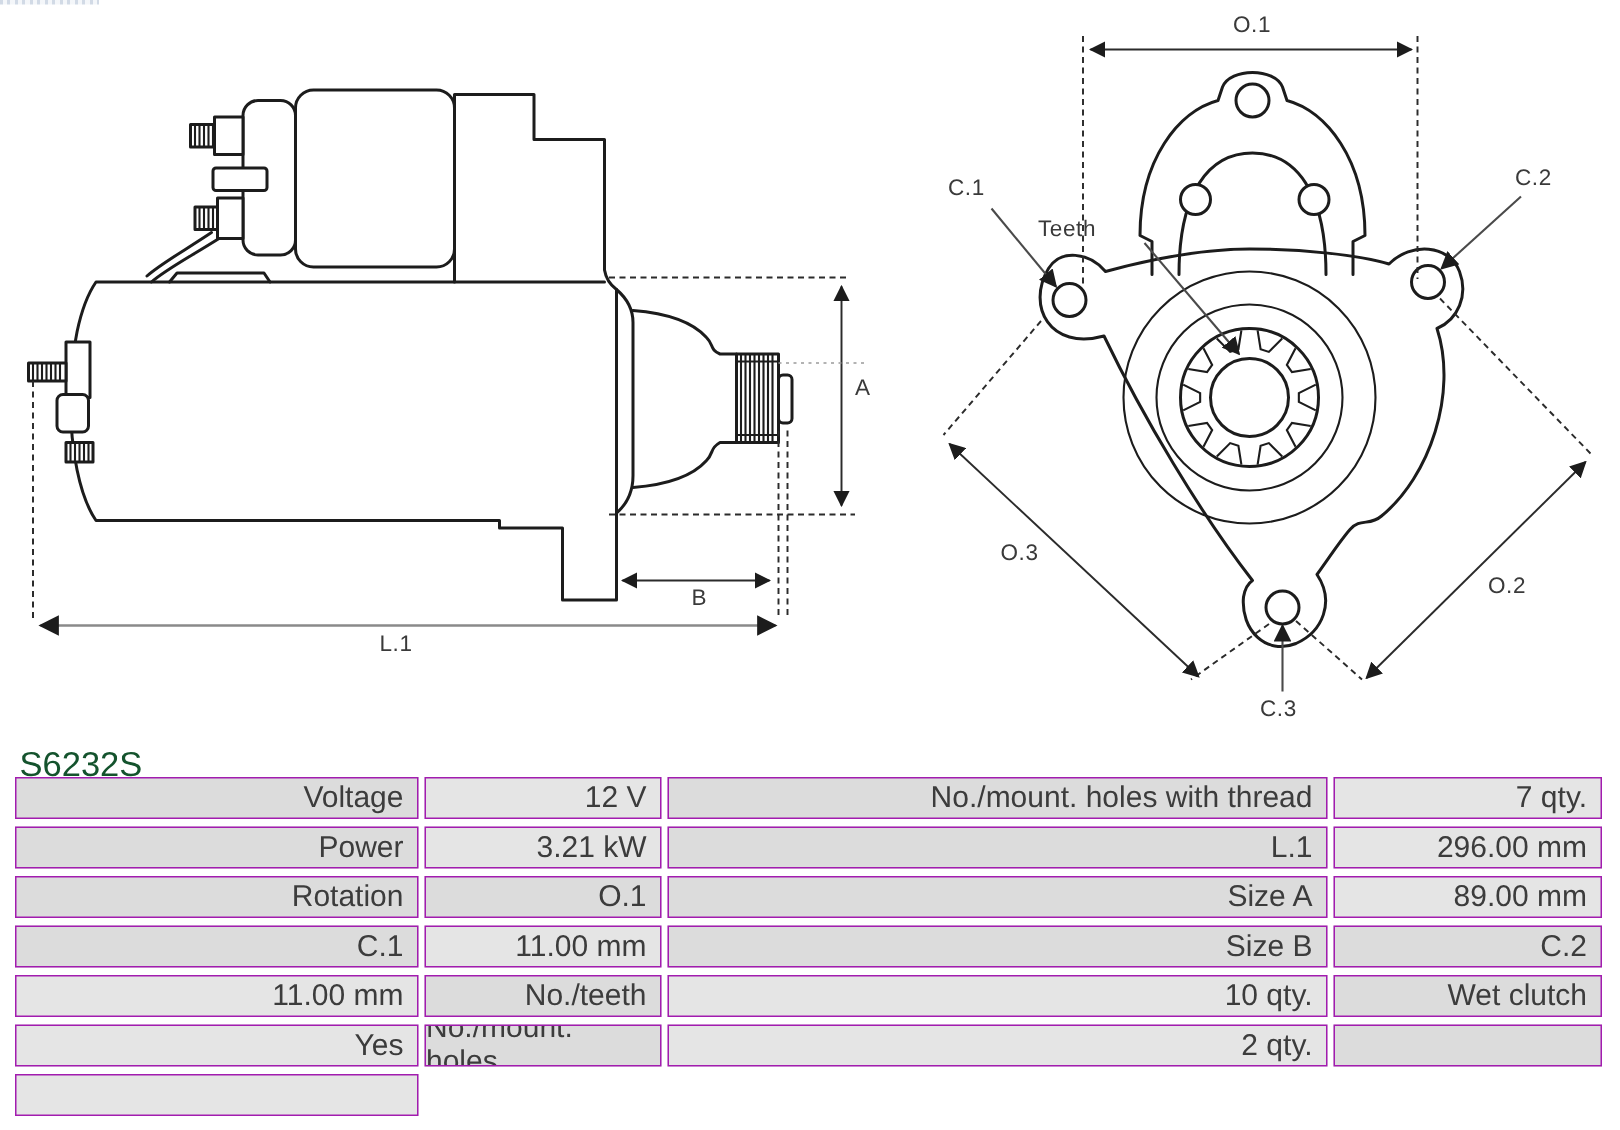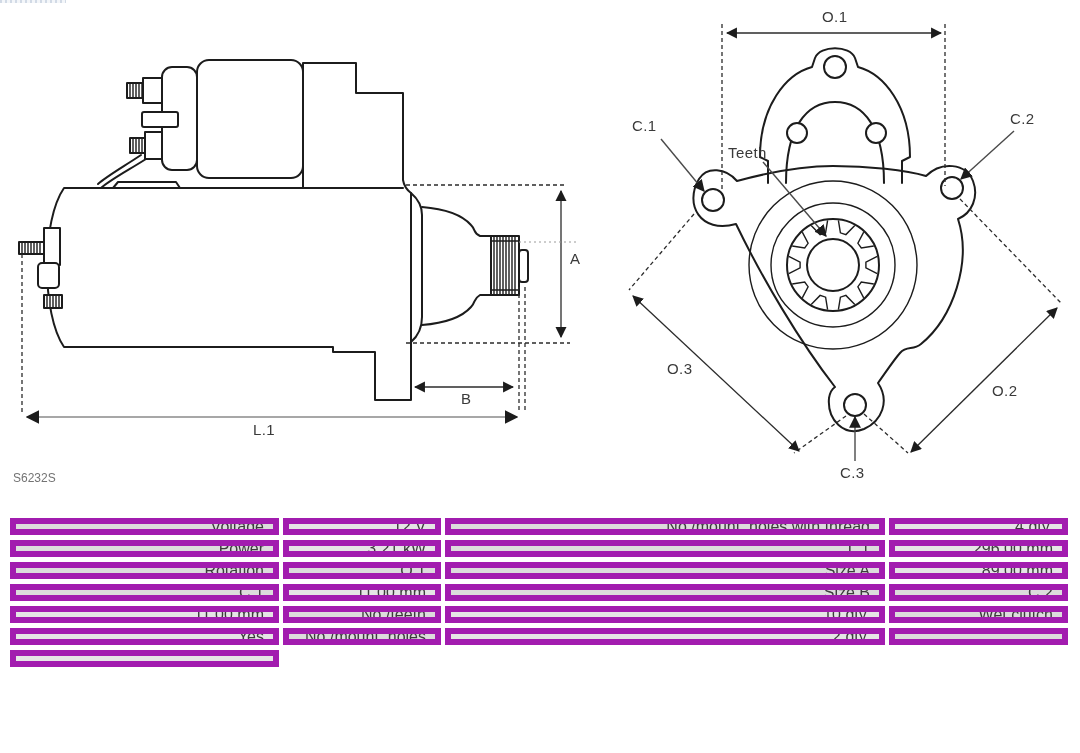--- a/index.html
+++ b/index.html
@@ -2,24 +2,24 @@
 <html><head>
 <meta charset="utf-8">
 <style>
   html,body{margin:0;padding:0;background:#fff;}
   .page{position:relative;width:1080px;height:753px;background:#ffffff;
         font-family:"Liberation Sans",sans-serif;overflow:hidden;}
   .artifact{position:absolute;left:0;top:0;width:66px;height:3px;opacity:.65;
         background:repeating-linear-gradient(90deg,#b9c6d8 0 2px,#eef2f7 2px 5px);}
   .art-svg{position:absolute;left:0;top:0;}
   .dim-label{position:absolute;font-size:15px;color:#3a3a3a;letter-spacing:.4px;white-space:nowrap;}
-  .part-number{position:absolute;left:13px;top:471px;font-size:12px;color:#737373;}
+  .part-number{position:absolute;left:13px;top:496px;font-size:23px;color:#14532d;}
   .spec-table{position:absolute;left:10px;top:518px;display:grid;
         grid-template-columns:269px 158px 440px 179px;gap:5px 4px;}
-  .cell{height:17px;box-sizing:border-box;border:6px solid #a21caf;font-size:16px;
+  .cell{height:28px;box-sizing:border-box;border:1px solid #a21caf;font-size:20px;
         color:#3c3c3c;display:flex;align-items:center;justify-content:flex-end;
         padding-right:9px;overflow:hidden;}
   .cell.lab{background:#dcdcdc;}
   .cell.val{background:#e5e5e5;}
   
   .o{fill:#ffffff;stroke:#1c1c1c;stroke-width:2;stroke-linejoin:round;}
   .ln{fill:none;stroke:#1c1c1c;stroke-width:2;stroke-linejoin:round;stroke-linecap:round;}
   .thin{fill:none;stroke:#1c1c1c;stroke-width:1.4;}
   .dim{fill:none;stroke:#2b2b2b;stroke-width:1.3;}
   .dimgray{fill:none;stroke:#8a8a8a;stroke-width:1.6;}
@@ -121,33 +121,33 @@
       <path class="dim" d="M911,452 L1057,308" marker-start="url(#ar)" marker-end="url(#ar)"></path>
     </g>
   </svg>
 
   <div class="dim-label" style="left:570px;top:250px;">A</div>
   <div class="dim-label" style="left:461px;top:390px;">B</div>
   <div class="dim-label" style="left:253px;top:421px;">L.1</div>
   <div class="dim-label" style="left:822px;top:8px;">O.1</div>
   <div class="dim-label" style="left:632px;top:117px;">C.1</div>
   <div class="dim-label" style="left:1010px;top:110px;">C.2</div>
-  <div class="dim-label" style="left:728px;top:144px;text-align:right;">Teeth</div>
+  <div class="dim-label" style="left:692px;top:144px;text-align:right;">Teeth</div>
   <div class="dim-label" style="left:667px;top:360px;text-align:right;">O.3</div>
   <div class="dim-label" style="left:992px;top:382px;">O.2</div>
   <div class="dim-label" style="left:840px;top:464px;">C.3</div>
 
   <div class="part-number">S6232S</div>
 
   <div class="spec-table">
 
     <div class="cell lab">Voltage</div>
     <div class="cell val">12 V</div>
     <div class="cell lab">No./mount. holes with thread</div>
-    <div class="cell val">4 qty.</div>
+    <div class="cell val">7 qty.</div>
 
     <div class="cell lab">Power</div>
     <div class="cell val">3.21 kW</div>
     <div class="cell lab">L.1</div>
     <div class="cell val">296.00 mm</div>
 
     <div class="cell lab">Rotation</div>
     <div class="cell lab">O.1</div>
 
     <div class="cell lab">Size A</div>

